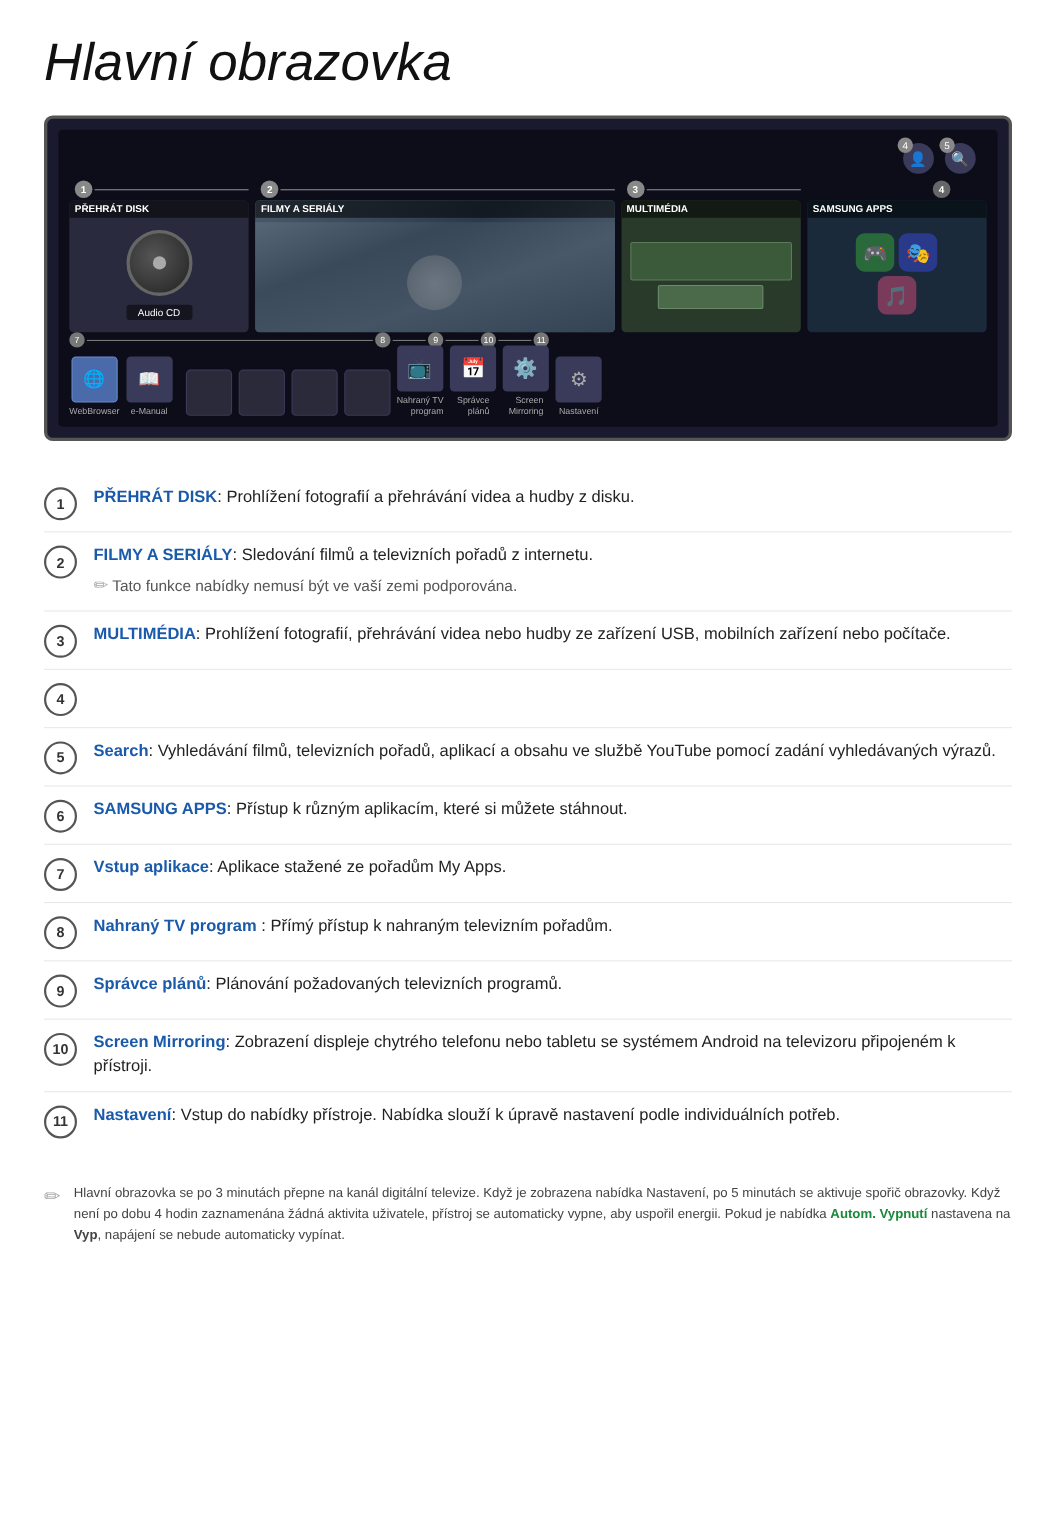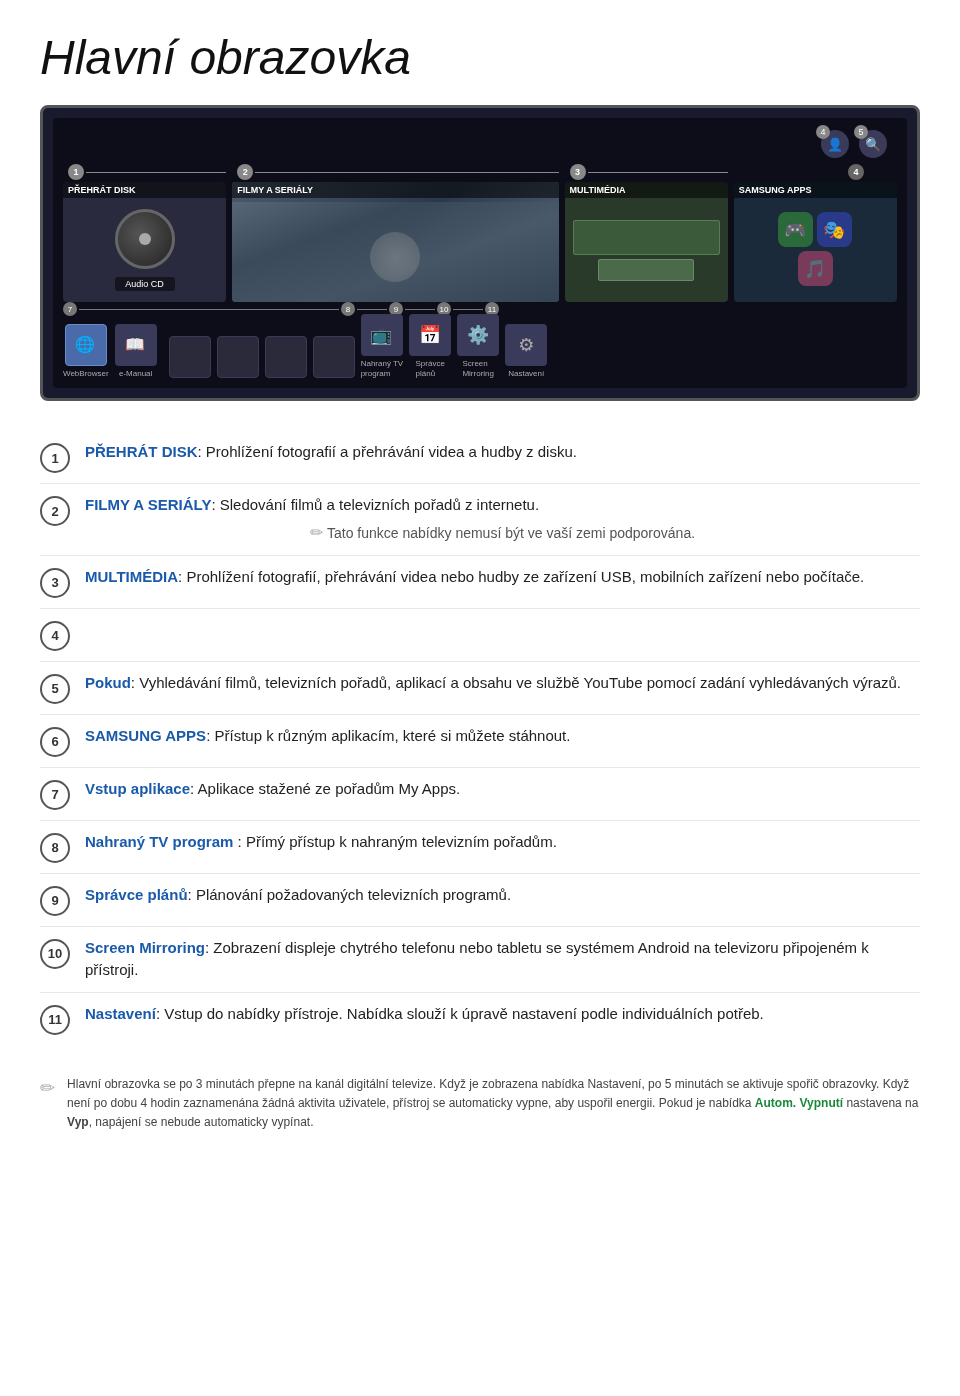--- a/index.html
+++ b/index.html
@@ -199,21 +199,21 @@
       color: #aaa;
       font-size: 16px;
     }
     .bottom-icon-box.active {
       background: #4a6aaa;
       border: 1px solid #6a8acc;
     }
     .bottom-icon-label {
       color: #aaa;
       font-size: 8px;
-      text-align: left;
+      text-align: right;
       line-height: 1.2;
       max-width: 48px;
     }
     .spacer-icons {
       display: flex;
       gap: 6px;
       margin-left: 6px;
     }
     .spacer-box {
       width: 42px;
@@ -264,21 +264,20 @@
       display: flex;
       gap: 15px;
       padding: 10px 0;
       align-items: flex-start;
       border-bottom: 1px solid #e8e8e8;
     }
     .sub-note {
       font-size: 14px;
       color: #555;
       margin-top: 4px;
-      text-align: center;
     }
 
     
     .footer-note {
       margin-top: 20px;
       display: flex;
       gap: 12px;
       align-items: flex-start;
       padding: 10px 0;
     }
@@ -503,21 +502,21 @@
     </div>
   </div>
 
   <div class="desc-item">
     <div class="circle-num">4</div>
   </div>
 
   <div class="desc-item">
     <div class="circle-num">5</div>
     <div class="desc-text">
-      <span class="desc-key">Pokud</span><span>: Vyhledávání filmů, televizních pořadů, aplikací a obsahu ve službě YouTube pomocí zadání vyhledávaných výrazů.</span>
+      <span class="desc-key">Search</span><span>: Vyhledávání filmů, televizních pořadů, aplikací a obsahu ve službě YouTube pomocí zadání vyhledávaných výrazů.</span>
     </div>
   </div>
 
   <div class="desc-item">
     <div class="circle-num">6</div>
     <div class="desc-text">
       <span class="desc-key">SAMSUNG APPS</span><span>: Přístup k různým aplikacím, které si můžete stáhnout.</span>
     </div>
   </div>
 

